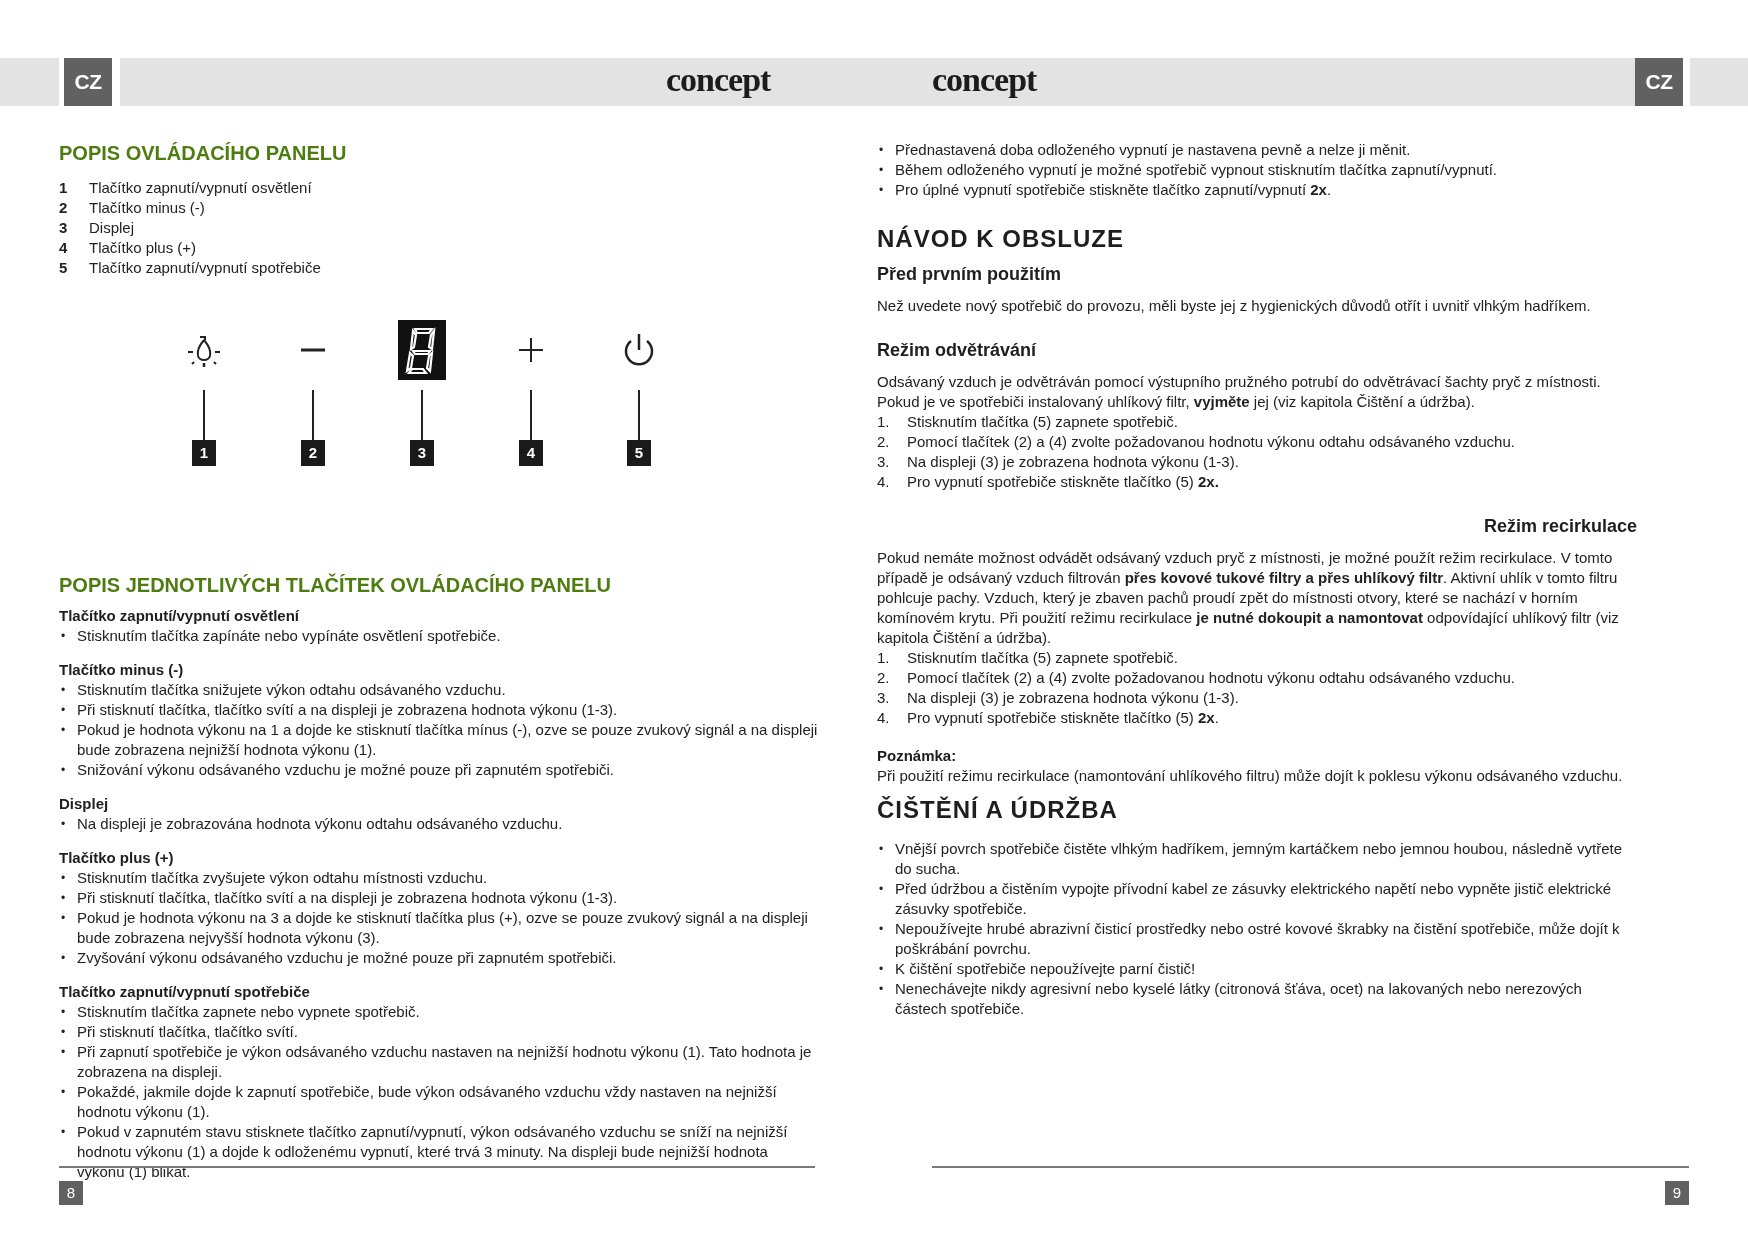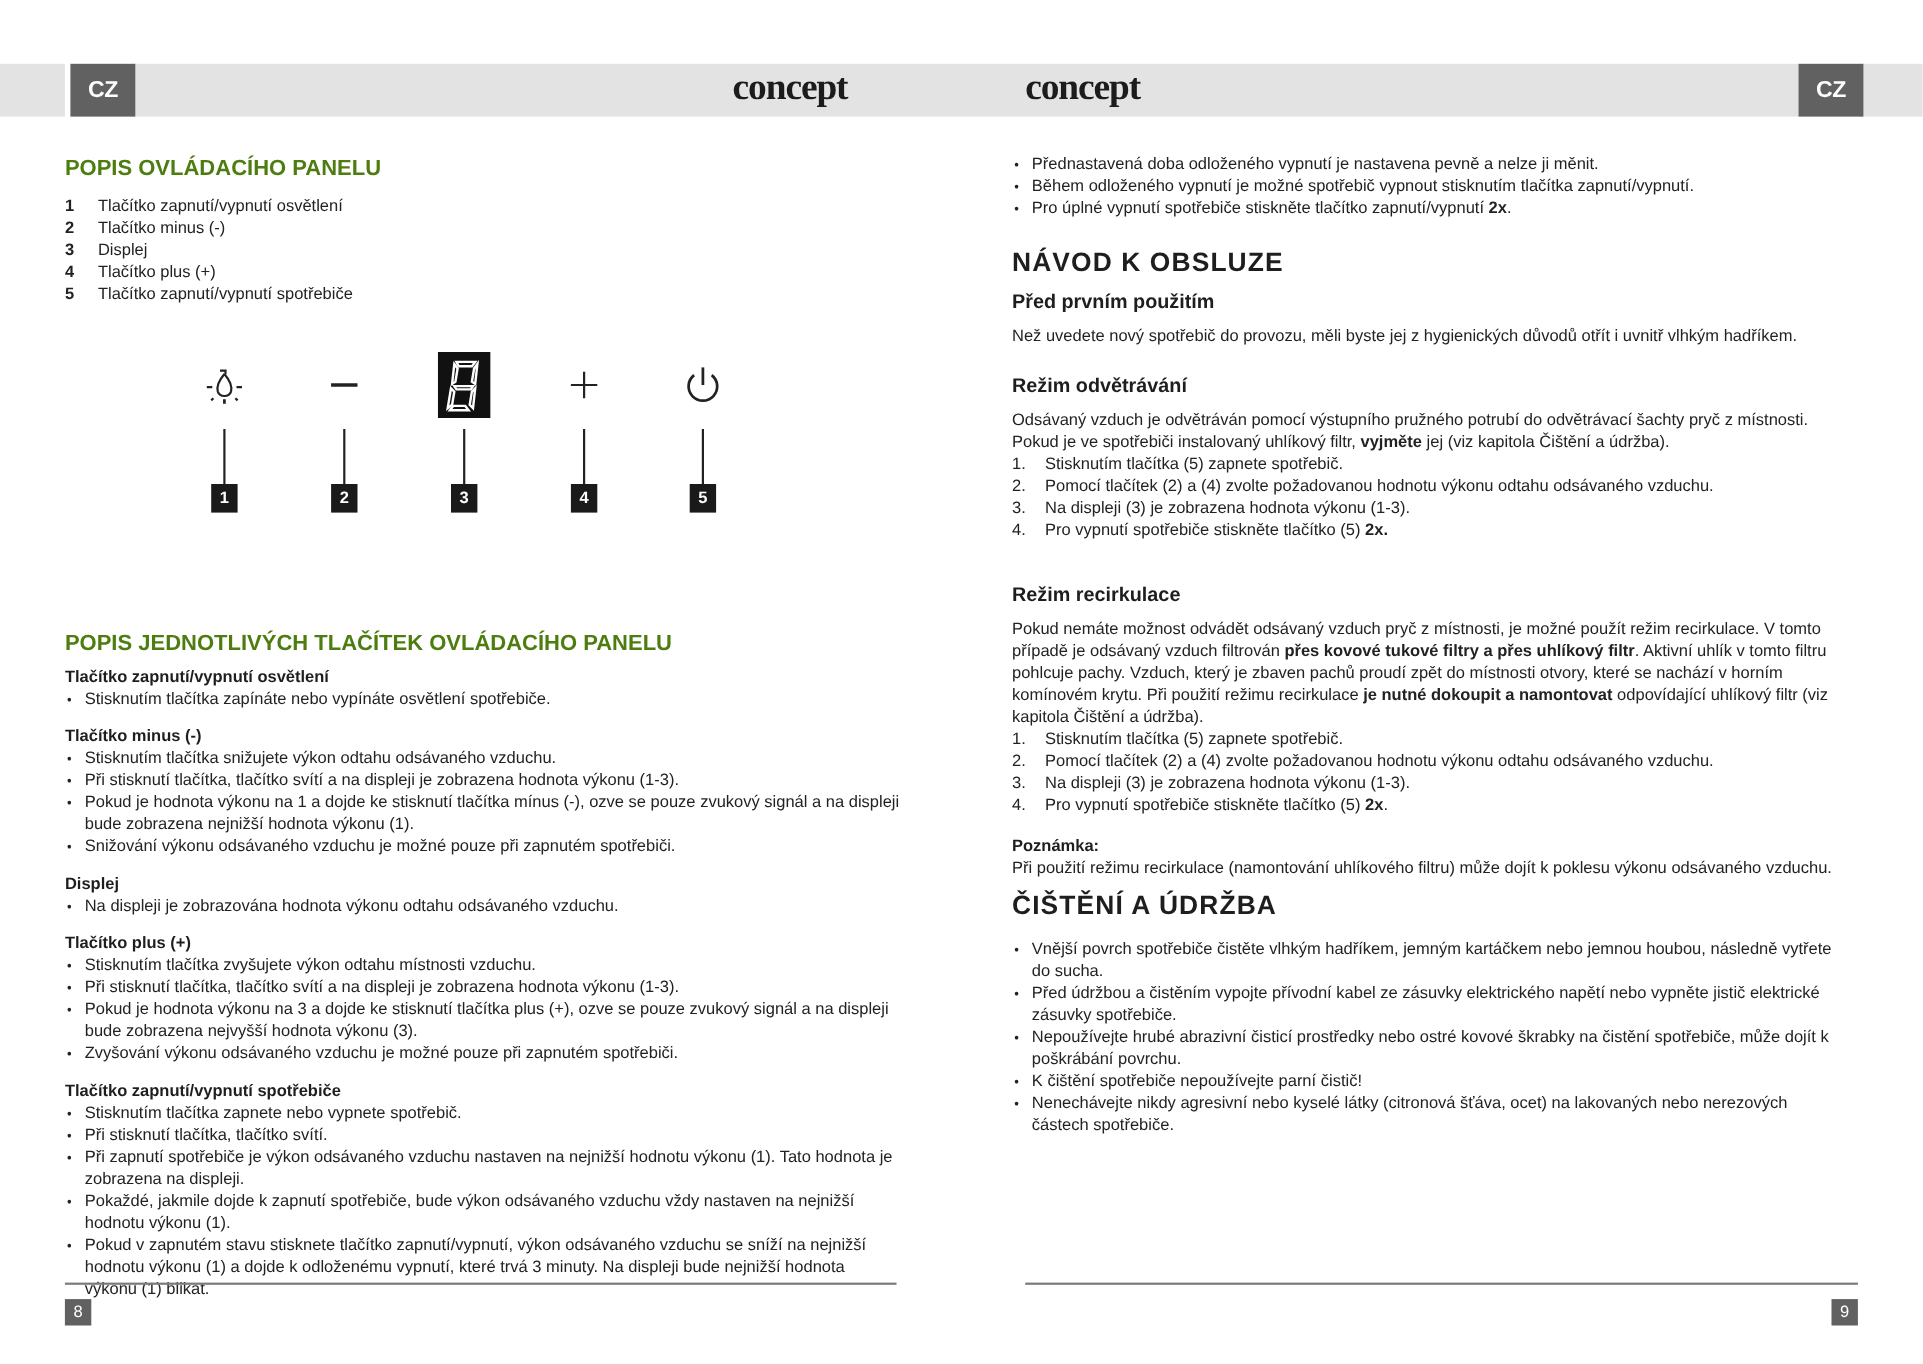--- a/index.html
+++ b/index.html
@@ -4,32 +4,32 @@
 <style>
   * { box-sizing: border-box; margin: 0; padding: 0; }
   html, body { width: 1748px; height: 1240px; background: #fff; overflow: hidden; }
   body { position: relative; font-family: "Liberation Sans", sans-serif; color: #222; }
 
   .header-band { position: absolute; top: 58px; height: 48px; background: #e3e3e3; }
   .hb-left-stub { left: 0; width: 59px; }
   .hb-left { left: 120px; width: 754px; }
   .hb-right { left: 872px; width: 763px; }
   .hb-right-stub { left: 1690px; width: 58px; }
-  .cz-box { position: absolute; top: 58px; width: 59px; height: 48px; background: #616161; color: #fff;
+  .cz-box { position: absolute; top: 58px; width: 48px; height: 48px; background: #616161; color: #fff;
     font-weight: bold; font-size: 21px; display: flex; align-items: center; justify-content: center; letter-spacing: -0.5px; }
   .cz-left { left: 64px; }
   .cz-right { left: 1635px; }
   .logo { position: absolute; top: 60px; font-family: Liberation Serif, serif; font-weight: bold; font-size: 34px;
     color: #1c1c1c; letter-spacing: -1px; line-height: 40px; }
   .logo-left { left: 666px; }
   .logo-right { left: 932px; }
 
   .page { position: absolute; top: 140px; width: 760px; font-size: 15px; line-height: 20px; }
   .page-left { left: 59px; }
-  .page-right { left: 920px; }
+  .page-right { left: 877px; }
 
   h1.sec { font-size: 20px; font-weight: bold; color: #4d7c0f; line-height: 26px; }
   h1.big { font-size: 24px; font-weight: bold; letter-spacing: 1px; color: #1e1e1e; line-height: 30px; }
   h2.sub { font-size: 18px; font-weight: bold; color: #1e1e1e; line-height: 24px; }
   h3.item { font-size: 15px; font-weight: bold; line-height: 20px; color: #1e1e1e; }
 
   .num-list { list-style: none; }
   .num-list li { display: flex; line-height: 20px; }
   .num-list .n { width: 30px; font-weight: bold; }
 
@@ -230,21 +230,21 @@
     <li>
         <span class="sn">3.</span>
         <span>Na displeji (3) je zobrazena hodnota výkonu (1-3).</span>
       </li>
     <li>
         <span class="sn">4.</span>
         <span><span>Pro vypnutí spotřebiče stiskněte tlačítko (5) </span><b>2x.</b></span>
       </li>
   </ol>
 
-  <h2 class="sub" style="margin-top:36px;">Režim recirkulace</h2>
+  <h2 class="sub" style="margin-top:22px;text-align:right;">Režim recirkulace</h2>
   <p class="para" style="margin-top:10px;"><span>Pokud nemáte možnost odvádět odsávaný vzduch pryč z místnosti, je možné použít režim recirkulace. V tomto případě je odsávaný vzduch filtrován </span><b>přes kovové tukové filtry a přes uhlíkový filtr</b><span>. Aktivní uhlík v tomto filtru pohlcuje pachy. Vzduch, který je zbaven pachů proudí zpět do místnosti otvory, které se nachází v horním komínovém krytu. Při použití režimu recirkulace </span><b>je nutné dokoupit a namontovat</b><span> odpovídající uhlíkový filtr (viz kapitola Čištění a údržba).</span></p>
   <ol class="steps">
     <li>
         <span class="sn">1.</span>
         <span>Stisknutím tlačítka (5) zapnete spotřebič.</span>
       </li>
     <li>
         <span class="sn">2.</span>
         <span>Pomocí tlačítek (2) a (4) zvolte požadovanou hodnotu výkonu odtahu odsávaného vzduchu.</span>
       </li>

